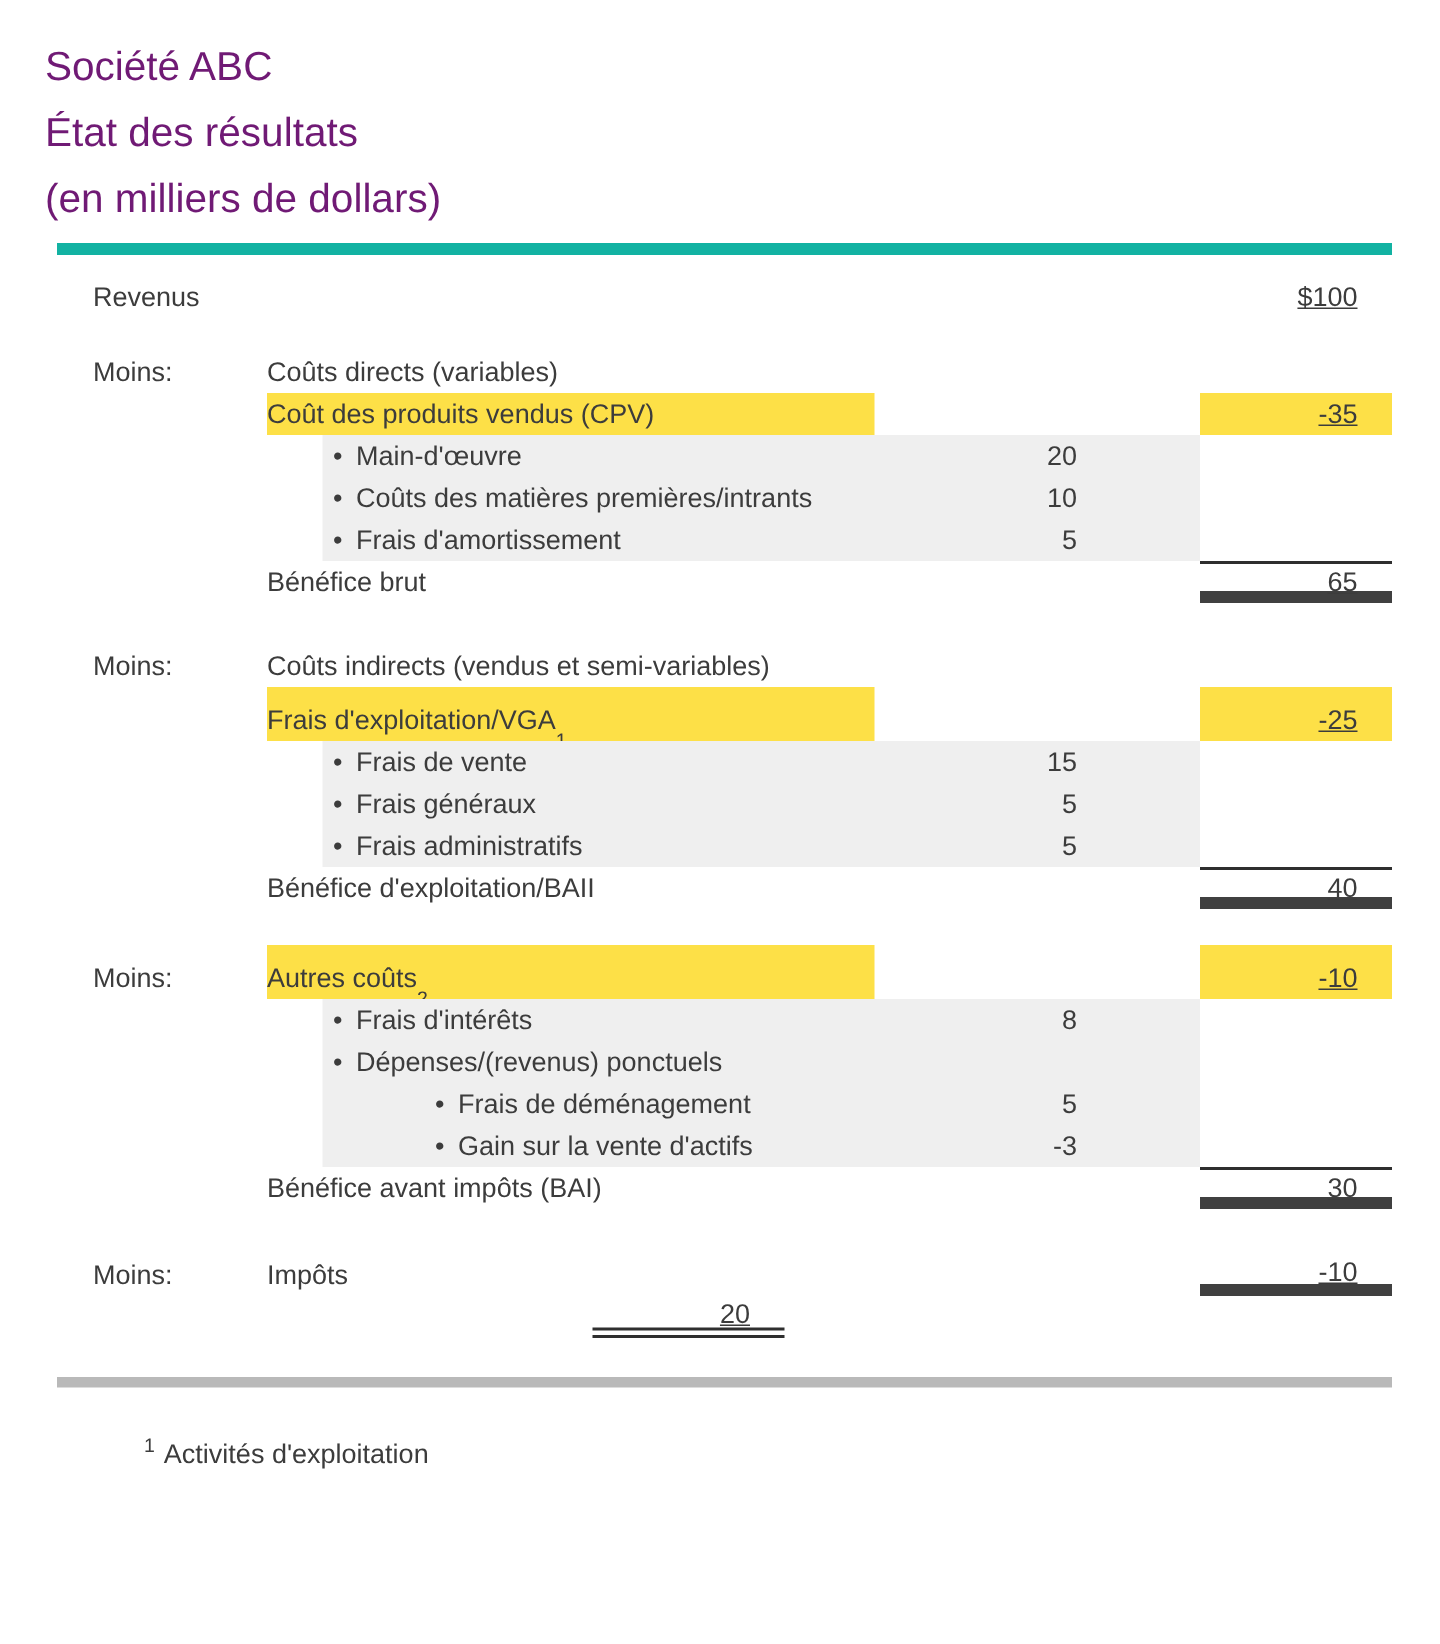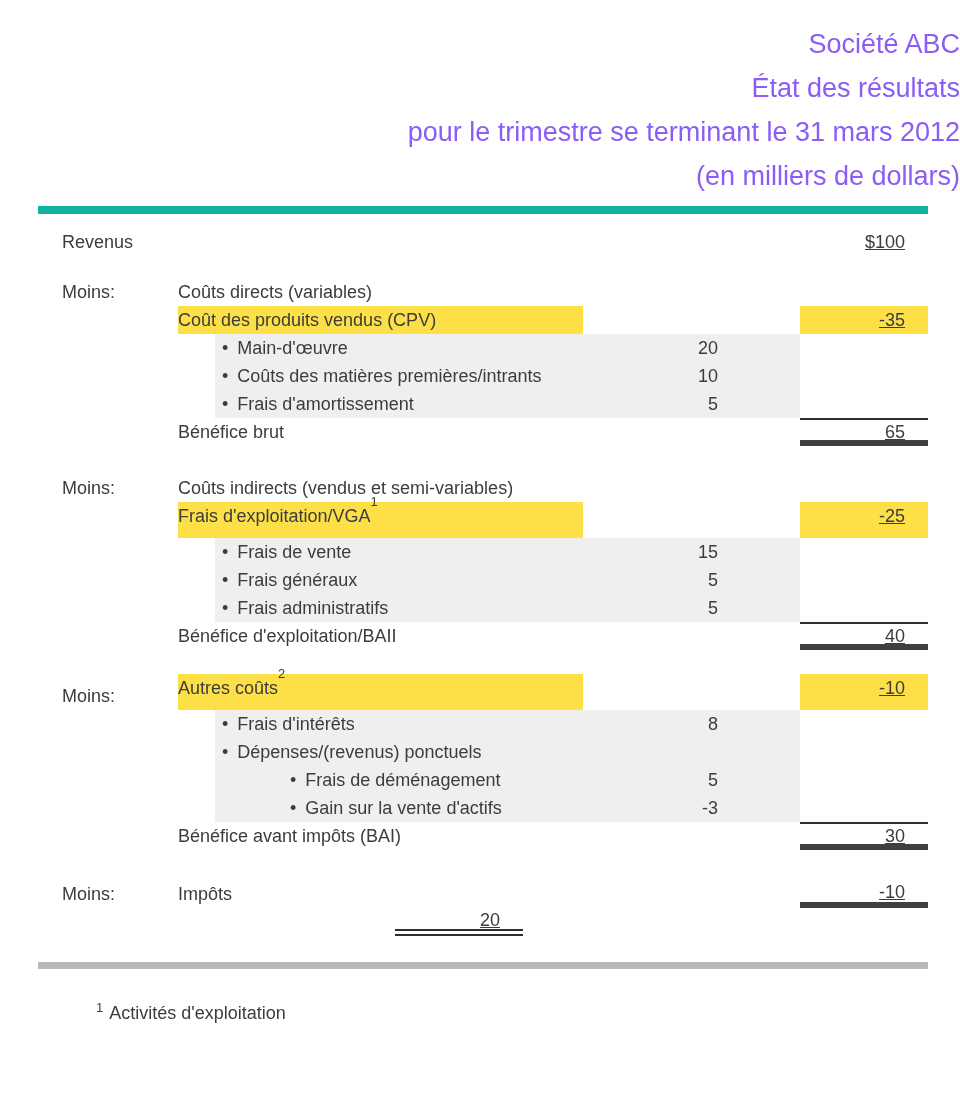--- a/index.html
+++ b/index.html
@@ -1,66 +1,65 @@
 <!DOCTYPE html>
 <html><head>
 <meta charset="utf-8">
 <style>
   html,body{margin:0;padding:0;background:#ffffff;}
   body{width:960px;height:1096px;overflow:hidden;
        font-family:"Liberation Sans", sans-serif;color:#3c3c3c;}
 
-  .title-block{margin-top:22px;text-align:right;font-size:27px;line-height:44px;color:#8b5cf6;}
+  .title-block{margin-top:22px;text-align:left;font-size:27px;line-height:44px;color:#701a75;padding-left:30px;}
 
   .bar{margin-left:38px;width:890px;}
   .bar.teal{margin-top:8px;height:8px;background:#12b2a2;}
   .bar.gray{margin-top:26px;height:7px;background:#b9b9b9;}
 
   .statement{margin-left:38px;width:890px;font-size:18px;}
 
   .row{display:flex;height:28px;line-height:28px;}
   .row.tall{height:36px;}
   .row.tall .c-moins{display:flex;align-items:flex-end;line-height:28px;}
 
   .c-moins{flex:0 0 140px;padding-left:24px;box-sizing:border-box;}
   .c-label{flex:0 0 405px;box-sizing:border-box;}
   .c-mid{flex:0 0 217px;}
   .c-val{flex:0 0 128px;text-align:right;padding-right:23px;box-sizing:border-box;text-decoration:underline;}
 
   .shade{background:#fde047;}
-  .row.tall .c-label,.row.tall .c-val{display:flex;line-height:28px;}
+  .row.tall .c-label,.row.tall .c-val{display:flex;align-items:flex-end;line-height:28px;}
   .row.tall .c-val{justify-content:flex-end;}
 
   .band{margin-left:177px;flex:0 0 585px;background:#efefef;display:flex;
         box-sizing:border-box;padding-left:7px;}
   .band.sub{padding-left:75px;}
   .band .blt{margin-right:9px;}
   .band .num{margin-left:auto;padding-right:82px;}
 
   .line-top{border-top:2px solid #2f2f2f;}
-  .line-bottom{border-bottom:6px solid #404040;}
+  .line-bottom{border-bottom:8px solid #404040;}
   .line-double{border-bottom:7px double #2f2f2f;}
   .result .c-val{line-height:24px;}
 
   .sp14{height:14px;} .sp22{height:22px;} .sp24{height:24px;}
   .sp28{height:28px;} .sp30{height:30px;}
 
   sup{font-size:13px;line-height:0;}
 
   .footnotes{margin-left:55px;margin-top:30px;font-size:18px;}
   .footnote{line-height:28px;margin-bottom:10px;margin-left:41px;}
   .footnote sup{margin-right:6px;}
 </style>
 </head>
 <body>
 
 <div class="title-block">
   <div>Société ABC</div>
   <div>État des résultats</div>
-  <div>pour le trimestre se terminant le 31 mars 2012</div>
   <div>(en milliers de dollars)</div>
 </div>
 
 <div class="bar teal"></div>
 
 <div class="statement">
 
   <div class="sp14"></div>
 
   <div class="row">

